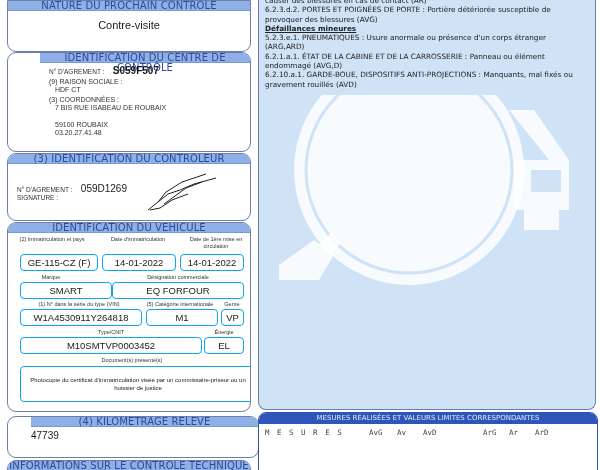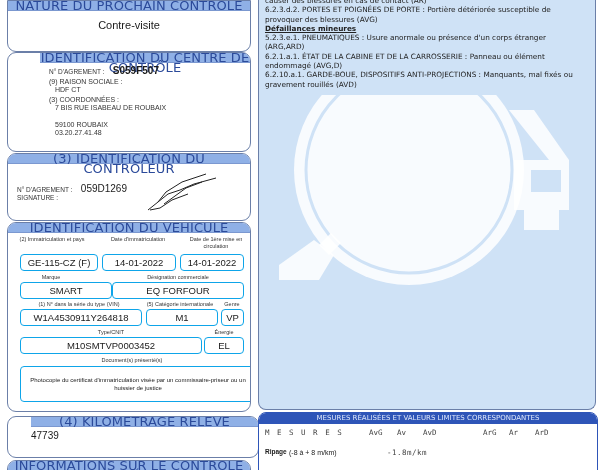--- a/index.html
+++ b/index.html
@@ -13,21 +13,21 @@
     .panel {
       position: absolute;
       border: 1px solid #6b7fa8;
       border-radius: 9px;
       background: #fff;
       overflow: hidden;
     }
     .panel-header {
       background: #8fb0e6;
       color: #2b4a9a;
-      font-size: 13px;
+      font-size: 10px;
       text-align: center;
       height: 10px;
       line-height: 10px;
       letter-spacing: 0.1px;
       border-bottom: 1px solid #7b98d0;
     }
     .lbl { font-size: 7px; color: #333; }
     .box {
       position: absolute;
       border: 1px solid #0ea5e9;
@@ -184,18 +184,13 @@
   <div class="mesures-header">MESURES RÉALISÉES ET VALEURS LIMITES CORRESPONDANTES</div>
   <div style="position:relative; height:16px;">
     <span class="mono" style="position:absolute; left:6px; top:4px; letter-spacing:1.5px;">M E S U R E S</span>
     <span class="mono" style="position:absolute; left:110px; top:4px;">AvG</span>
     <span class="mono" style="position:absolute; left:138px; top:4px;">Av</span>
     <span class="mono" style="position:absolute; left:164px; top:4px;">AvD</span>
     <span class="mono" style="position:absolute; left:224px; top:4px;">ArG</span>
     <span class="mono" style="position:absolute; left:250px; top:4px;">Ar</span>
     <span class="mono" style="position:absolute; left:276px; top:4px;">ArD</span>
   </div>
-  <div style="position:relative; height:14px; margin-top:8px;">
-    <span style="position:absolute; left:6px; top:0; font-size:6.5px; font-weight:bold; font-family:'Liberation Sans',sans-serif;">Ripage</span>
-    <span style="position:absolute; left:30px; top:1px; font-size:7px; font-family:'Liberation Sans',sans-serif;">(-8 à + 8 m/km)</span>
-    <span class="mono" style="position:absolute; left:128px; top:0; letter-spacing:0.5px;">-1.8m/km</span>
-  </div>
 </div>
 
 </body></html>

